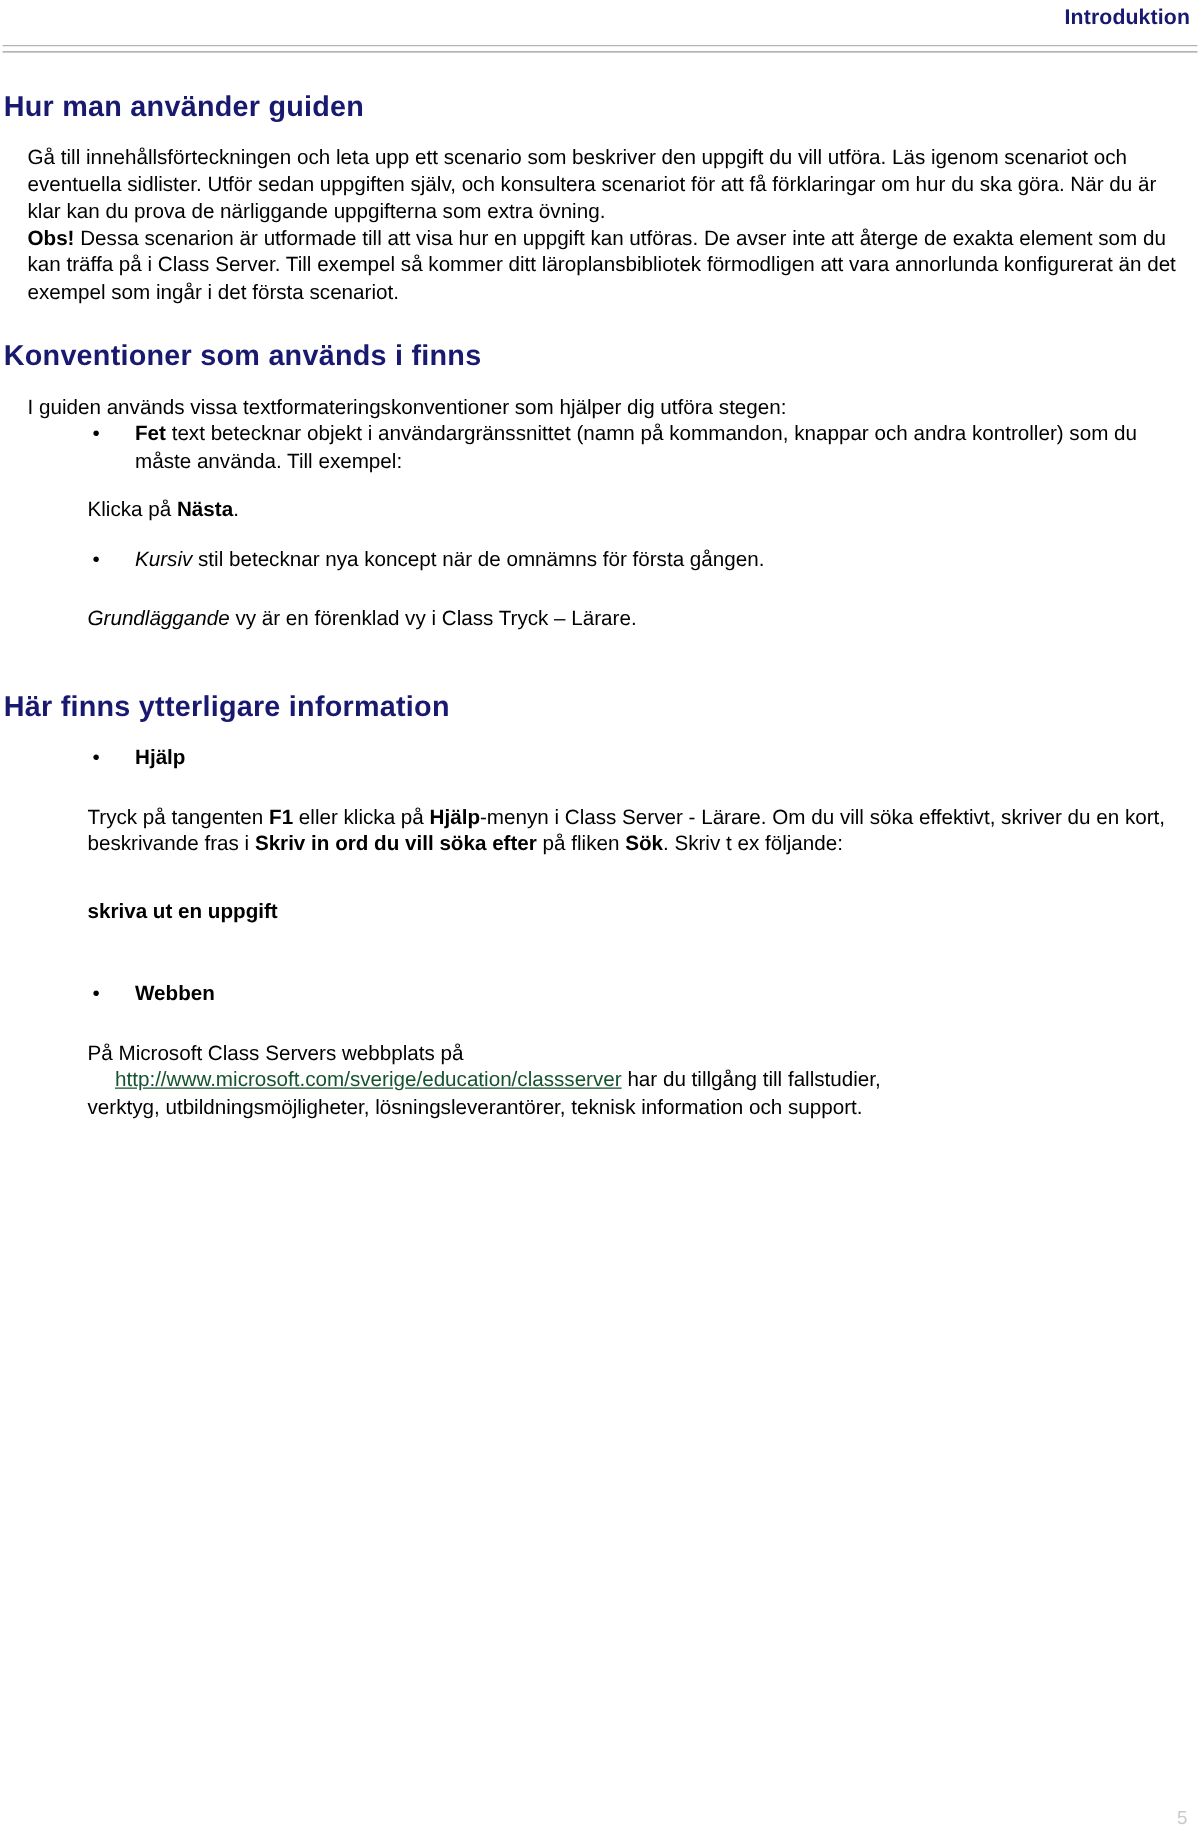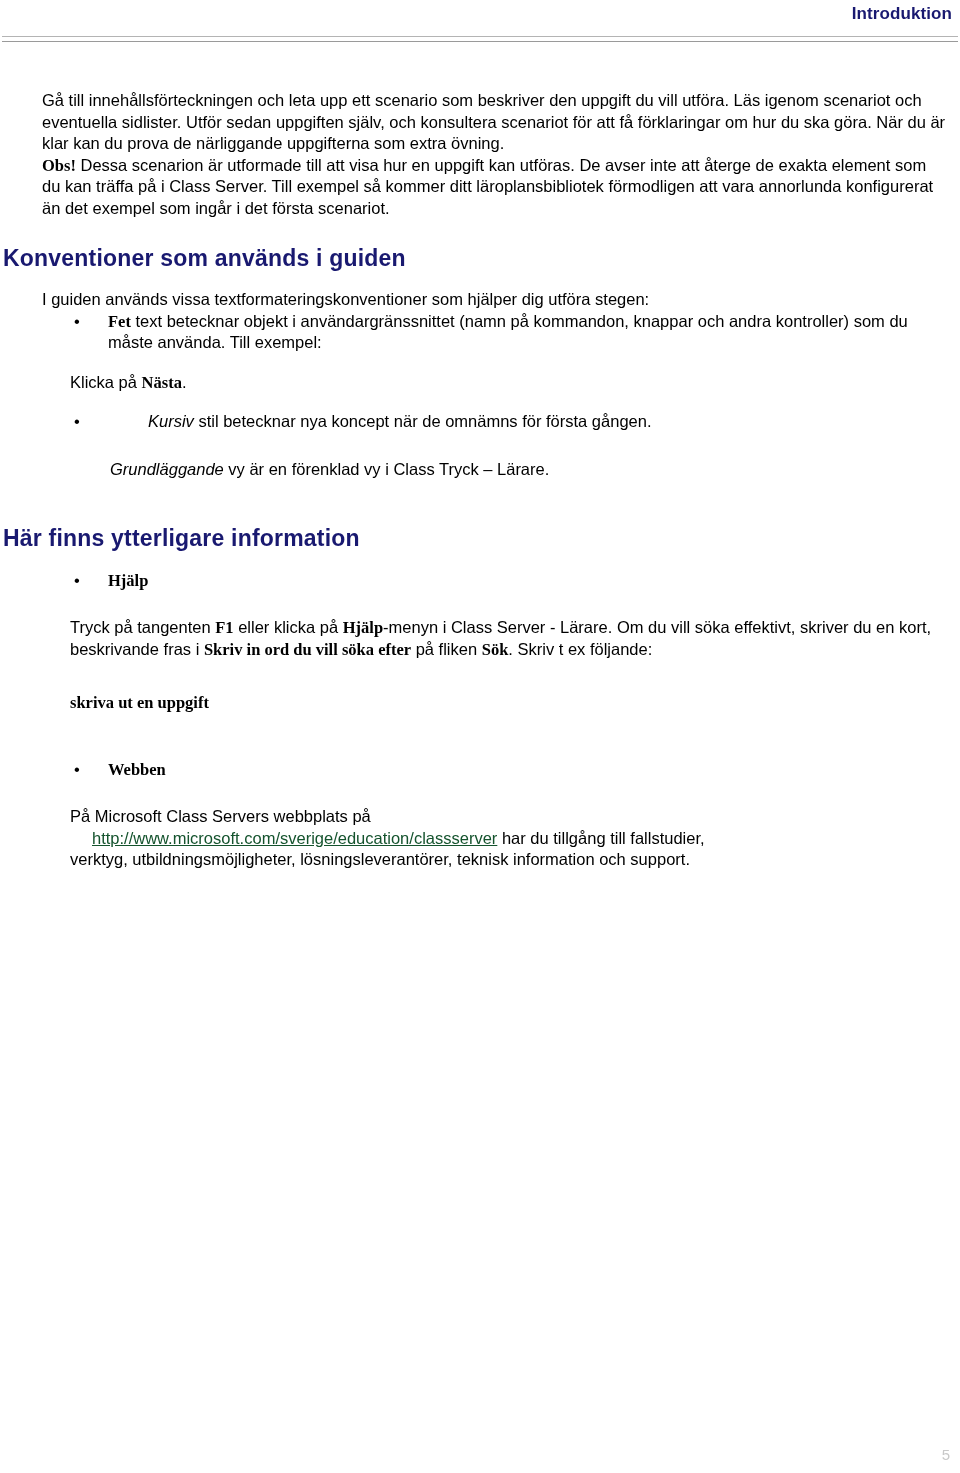--- a/index.html
+++ b/index.html
@@ -67,21 +67,21 @@
   }
 
   p.body-text {
     font-size: 16.5px;
     line-height: 21.5px;
     margin: 0;
     color: #000000;
     text-align: left;
   }
 
-  .indent-1 { padding-left: 42px; }
+  .indent-1 { padding-left: 22px; }
   .indent-2 { padding-left: 70px; }
 
   ul.bullets {
     list-style: none;
     margin: 0;
     padding: 0;
   }
   ul.bullets > li {
     position: relative;
     padding-left: 108px;
@@ -90,22 +90,22 @@
     margin: 0;
   }
   ul.bullets > li .bullet-dot {
     position: absolute;
     left: 74px;
     top: 0;
     font-size: 16.5px;
     line-height: 21.5px;
   }
 
-  b, .bold { font-weight: bold; font-family: Liberation Serif, serif; }
-  i, .ital { font-style: italic; margin-left: 40px; }
+  b, .bold { font-weight: bold; }
+  i, .ital { font-style: italic; }
 
   a.weblink {
     color: #14532d;
     margin-left: 22px;
   }
 
   .gap-xs { height: 6px; }
   .gap-sm { height: 11px; }
   .gap-md { height: 18px; }
   .gap-lg { height: 26px; }
@@ -124,29 +124,30 @@
 
 <div class="page">
 
   <div class="header">
     <span class="header-title">Introduktion</span>
   </div>
   <div class="header-rule"></div>
 
   <div class="content">
 
+    <h2 class="section-heading">Hur man använder guiden</h2>
     <div class="gap-md"></div>
 
     <p class="body-text indent-1"><span>Gå till innehållsförteckningen och leta upp ett scenario som beskriver den uppgift du vill utföra. Läs igenom scenariot och eventuella sidlister. Utför sedan uppgiften själv, och konsultera scenariot för att få förklaringar om hur du ska göra. När du är klar kan du prova de närliggande uppgifterna som extra övning.</span></p>
 
     <p class="body-text indent-1"><b>Obs!</b><span> Dessa scenarion är utformade till att visa hur en uppgift kan utföras. De avser inte att återge de exakta element som du kan träffa på i Class Server. Till exempel så kommer ditt läroplansbibliotek förmodligen att vara annorlunda konfigurerat än det exempel som ingår i det första scenariot.</span></p>
 
     <div class="gap-lg"></div>
 
-    <h2 class="section-heading">Konventioner som används i guiden</h2>
+    <h2 class="section-heading">Konventioner som används i finns</h2>
     <div class="gap-md"></div>
 
     <p class="body-text indent-1">I guiden används vissa textformateringskonventioner som hjälper dig utföra stegen:</p>
 
     <ul class="bullets">
       <li>
         <span class="bullet-dot">•</span>
         <b>Fet</b><span> text betecknar objekt i användargränssnittet (namn på kommandon, knappar och andra kontroller) som du måste använda. Till exempel:</span>
       </li>
     </ul>

